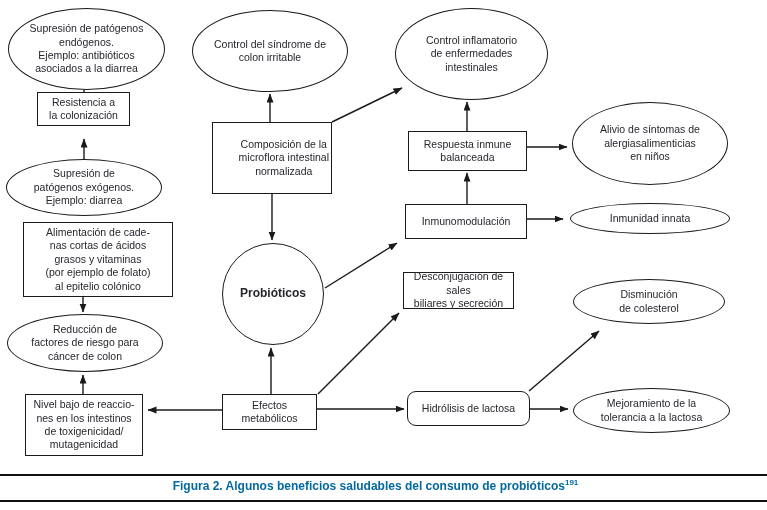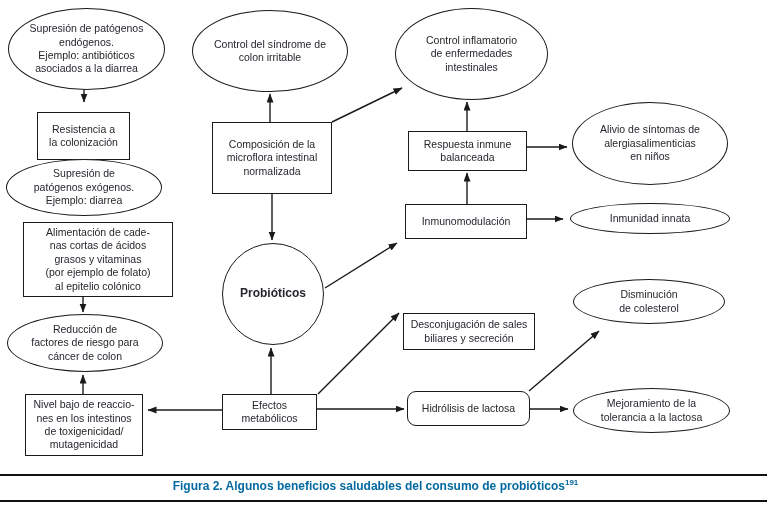--- a/index.html
+++ b/index.html
@@ -60,21 +60,21 @@
     </g>
   </svg>
 
   <div class="node ellipse" style="left:8px;top:8px;width:157px;height:82px;">
     <span>Supresión de patógenos
 endógenos.
 Ejemplo: antibióticos
 asociados a la diarrea</span>
     </div>
 
-  <div class="node" style="left:37px;top:112px;width:93px;height:48px;">
+  <div class="node" style="left:37px;top:92px;width:93px;height:34px;">
     <span>Resistencia a
 la colonización</span>
     </div>
 
   <div class="node ellipse" style="left:6px;top:159px;width:156px;height:57px;">
     <span>Supresión de
 patógenos exógenos.
 Ejemplo: diarrea</span>
     </div>
 
@@ -97,21 +97,21 @@
 nes en los intestinos
 de toxigenicidad/
 mutagenicidad</span>
     </div>
 
   <div class="node ellipse" style="left:192px;top:10px;width:156px;height:82px;">
     <span>Control del síndrome de
 colon irritable</span>
     </div>
 
-  <div class="node" style="left:212px;top:122px;width:120px;height:72px;">
+  <div class="node" style="left:212px;top:122px;width:120px;height:72px;justify-content:flex-end;">
     <span>Composición de la
 microflora intestinal
 normalizada</span>
     </div>
 
   <div class="node circle" style="left:222px;top:243px;width:102px;height:102px;">
     <span>Probióticos</span>
     </div>
 
   <div class="node" style="left:222px;top:394px;width:95px;height:36px;">
@@ -127,21 +127,21 @@
 
   <div class="node" style="left:408px;top:131px;width:119px;height:40px;">
     <span>Respuesta inmune
 balanceada</span>
     </div>
 
   <div class="node" style="left:405px;top:204px;width:122px;height:35px;">
     <span>Inmunomodulación</span>
     </div>
 
-  <div class="node" style="left:403px;top:272px;width:132px;height:37px;margin-top:41px;">
+  <div class="node" style="left:403px;top:272px;width:111px;height:37px;">
     <span>Desconjugación de sales
 biliares y secreción</span>
     </div>
 
   <div class="node" style="left:407px;top:391px;width:123px;height:35px;border-radius:9px;">
     <span>Hidrólisis de lactosa</span>
     </div>
 
   <div class="node ellipse" style="left:572px;top:102px;width:156px;height:83px;">
     <span>Alivio de síntomas de

